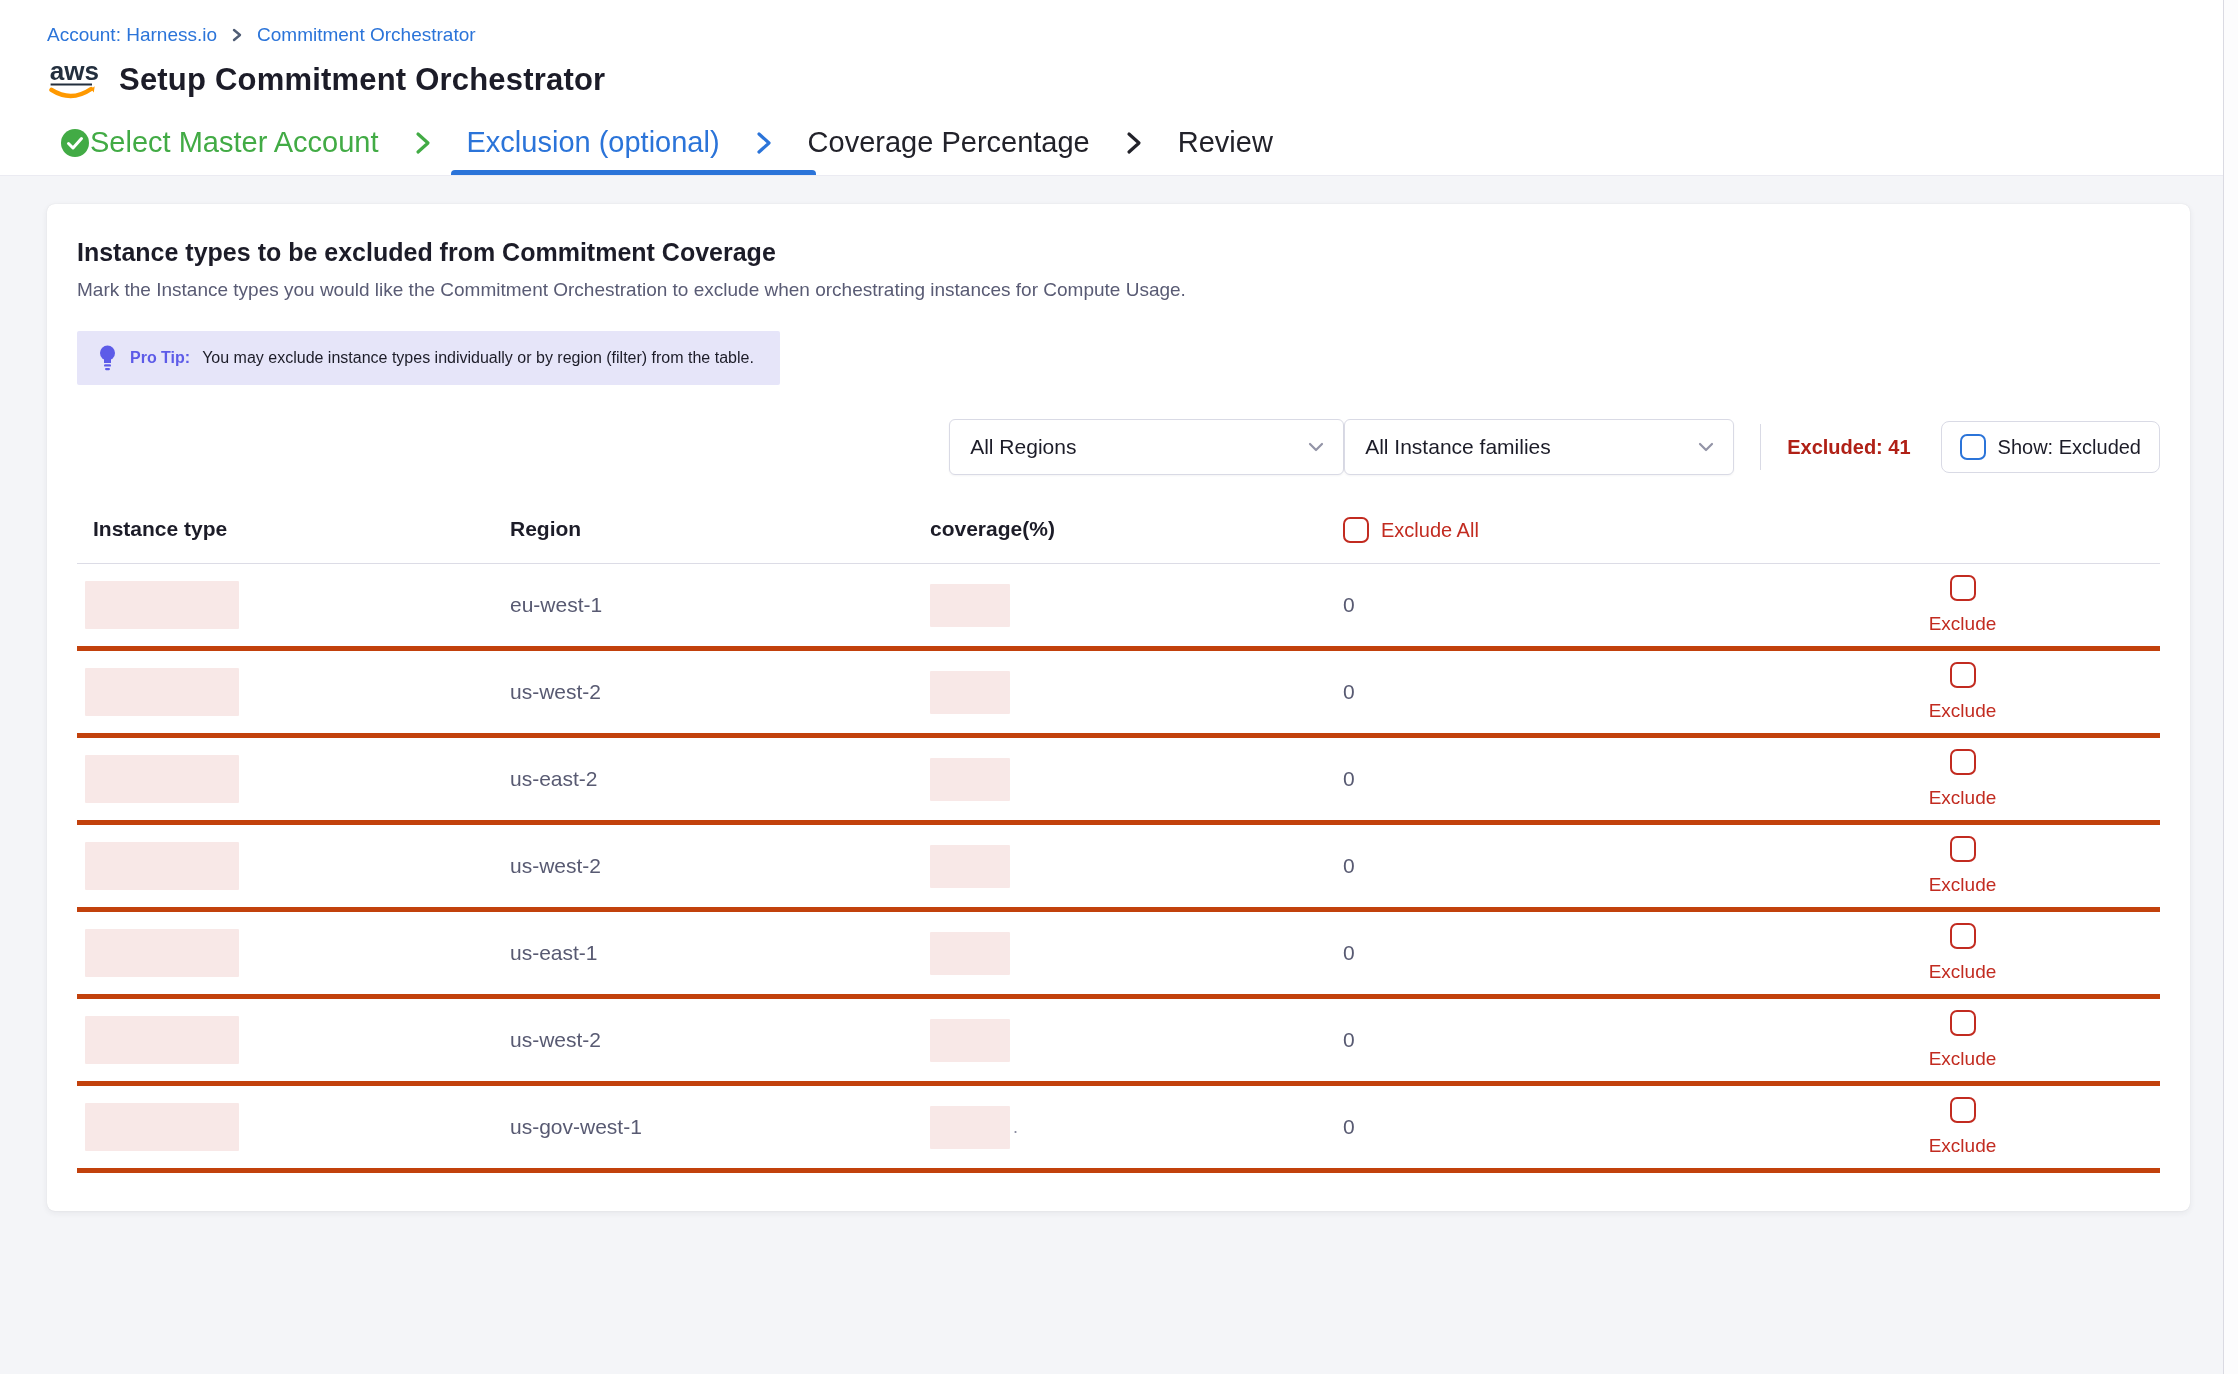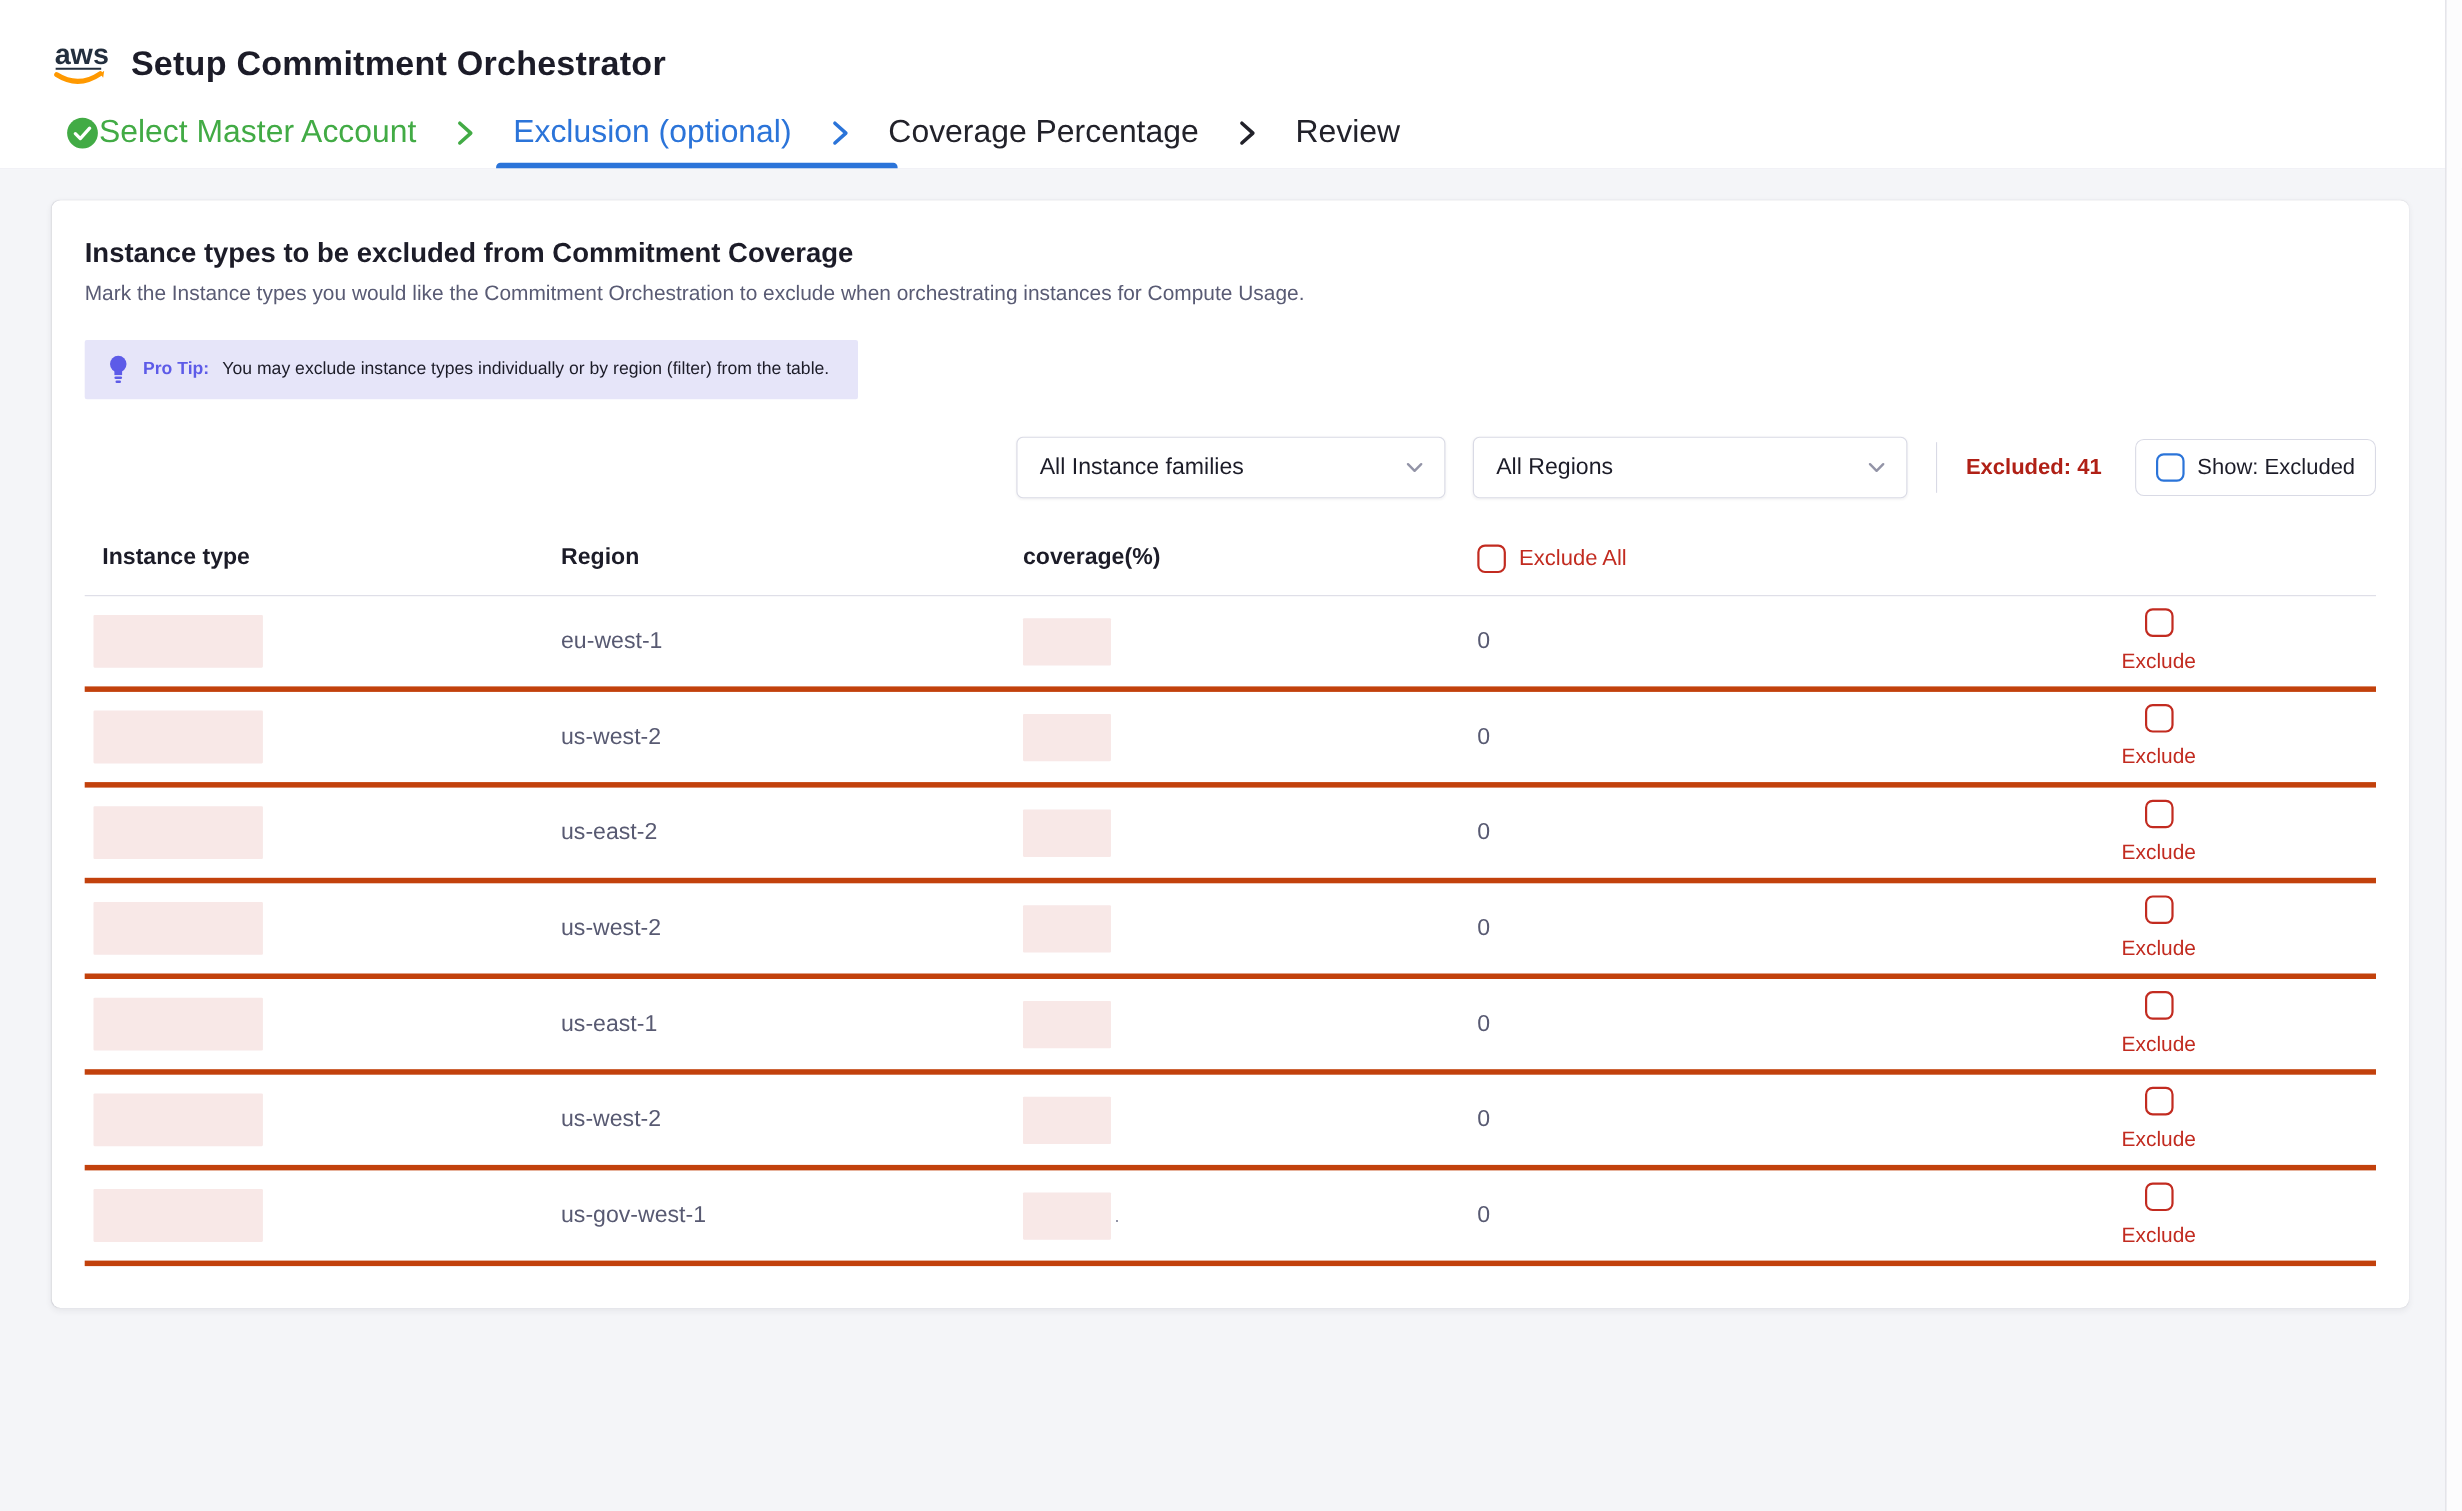--- a/index.html
+++ b/index.html
@@ -80,20 +80,29 @@
               border:2px solid #2b74d9; color:#2b74d9; border-radius:7px; background:#fff;
               padding:9px 20px 9px 15px; font-size:21px; font-weight:bold; cursor:pointer; font-family:inherit; }
 
   .scroll-track { position:absolute; top:0; right:0; width:15px; height:100%;
                   background:#fcfcfd; border-left:1px solid #dadae2; }
 </style>
 </head>
 <body>
 
 <div class="top">
+  <div class="breadcrumb">
+    <span class="crumb">Account: Harness.io</span>
+    <span class="bc-sep">
+      <svg width="14" height="16" viewBox="0 0 14 16">
+          <polyline points="4,3 10,8 4,13" fill="none" stroke="#4f5d75" stroke-width="2.4" stroke-linecap="round" stroke-linejoin="round"></polyline>
+        </svg>
+    </span>
+    <span class="crumb">Commitment Orchestrator</span>
+  </div>
   <div class="title-row">
     <svg class="aws-logo" viewBox="0 0 60 54">
       <text x="3" y="27" font-family="Liberation Sans, DejaVu Sans, sans-serif" font-size="29" font-weight="bold" fill="#232f3e">aws</text>
       <line x1="4" y1="32" x2="50" y2="32" stroke="#232f3e" stroke-width="2"></line>
       <path d="M5 38 Q 27 52 49 37" fill="none" stroke="#ff9900" stroke-width="5" stroke-linecap="round"></path>
       <path d="M49 37 l 4 -3 l -1 7 z" fill="#ff9900"></path>
     </svg>
     <h1>Setup Commitment Orchestrator</h1>
   </div>
 </div>
@@ -144,28 +153,28 @@
         <rect x="7" y="14" width="7" height="5" fill="#5d5be8"></rect>
         <rect x="7" y="20.2" width="7" height="2.4" rx="1.2" fill="#5d5be8"></rect>
         <rect x="8" y="24" width="5" height="2.2" rx="1.1" fill="#5d5be8"></rect>
       </svg>
       <span class="protip-label">Pro Tip:</span>
       <span class="protip-text">You may exclude instance types individually or by region (filter) from the table.</span>
     </div>
 
     
     <div class="filters">
-      <div class="dropdown">
-        <span>All Instance families</span>
+      <div class="dropdown dd-regions">
+        <span>All Regions</span>
         <svg width="18" height="12" viewBox="0 0 18 12">
             <polyline points="3,3 9,9 15,3" fill="none" stroke="#9394a7" stroke-width="2.2" stroke-linecap="round" stroke-linejoin="round"></polyline>
           </svg>
       </div>
-      <div class="dropdown dd-regions">
-        <span>All Regions</span>
+      <div class="dropdown">
+        <span>All Instance families</span>
         <svg width="18" height="12" viewBox="0 0 18 12">
             <polyline points="3,3 9,9 15,3" fill="none" stroke="#9394a7" stroke-width="2.2" stroke-linecap="round" stroke-linejoin="round"></polyline>
           </svg>
       </div>
       <div class="vdivider"></div>
       <span class="excluded-count">Excluded: 41</span>
       <div class="show-excluded">
         <span class="cb cb-blue"></span>
         <span>Show: Excluded</span>
       </div>

